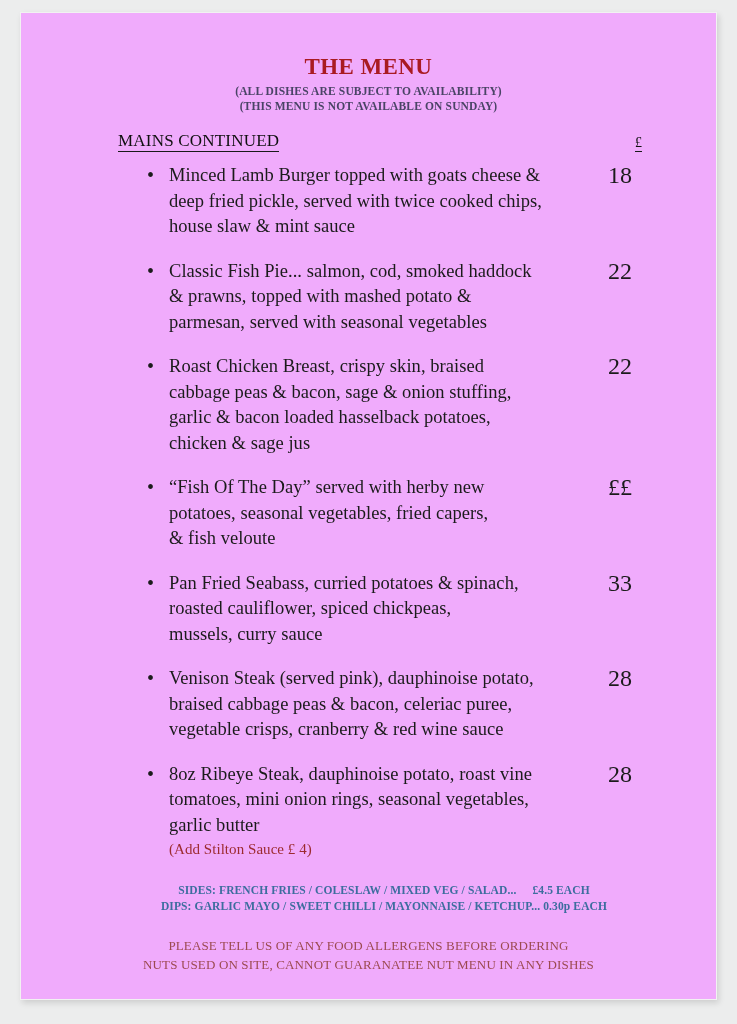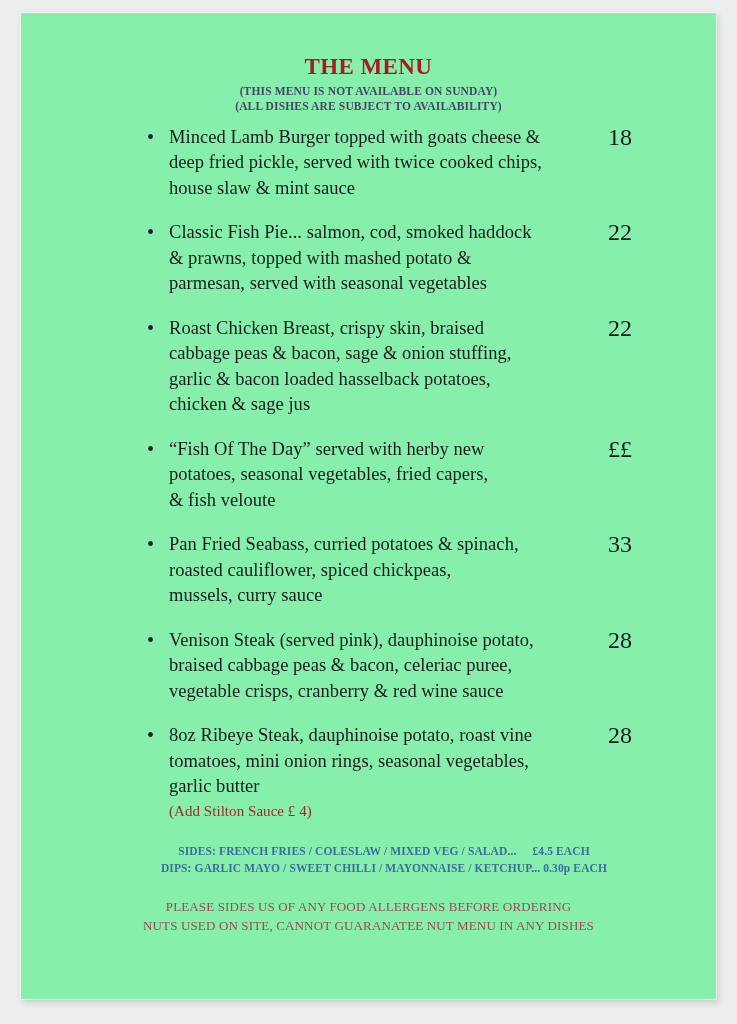--- a/index.html
+++ b/index.html
@@ -13,21 +13,21 @@
     font-family: "Liberation Serif", "DejaVu Serif", serif;
     overflow: hidden;
   }
 
   .page-sheet {
     position: absolute;
     left: 20px;
     top: 12px;
     width: 697px;
     height: 988px;
-    background: #86efac;
+    background: #f0abfc;
     box-shadow: 2px 3px 6px rgba(0,0,0,0.13);
     border: 1px solid #f2f2f2;
     box-sizing: border-box;
   }
 
   .menu-inner {
     position: relative;
     width: 100%;
     height: 100%;
   }
@@ -158,24 +158,28 @@
 </style>
 </head>
 <body>
 
 <div class="page-sheet">
   <div class="menu-inner">
 
     <h1 class="menu-title">THE MENU</h1>
 
     <div class="menu-subtitles">
+      <div class="menu-subtitle">(ALL DISHES ARE SUBJECT TO AVAILABILITY)</div>
       <div class="menu-subtitle">(THIS MENU IS NOT AVAILABLE ON SUNDAY)</div>
-      <div class="menu-subtitle">(ALL DISHES ARE SUBJECT TO AVAILABILITY)</div>
-    </div>
-
+    </div>
+
+    <div class="section-row">
+      <div class="section-title">MAINS CONTINUED</div>
+      <div class="section-currency">£</div>
+    </div>
 
     <ul class="items-list">
         <li class="menu-item">
           <span class="item-bullet">•</span>
           <div class="item-body">
             <div class="item-desc">Minced Lamb Burger topped with goats cheese &amp;
 deep fried pickle, served with twice cooked chips,
 house slaw &amp; mint sauce</div>
           </div>
           <div class="item-price">18</div>
@@ -239,18 +243,18 @@
       </ul>
 
     <div class="sides-block">
       <div class="sides-line">
         <span>SIDES: FRENCH FRIES / COLESLAW / MIXED VEG / SALAD...</span><span class="sides-price">£4.5 EACH</span>
       </div>
       <div class="sides-line">DIPS: GARLIC MAYO / SWEET CHILLI / MAYONNAISE / KETCHUP... 0.30p EACH</div>
     </div>
 
     <div class="allergen-block">
-      <div class="allergen-line">PLEASE SIDES US OF ANY FOOD ALLERGENS BEFORE ORDERING</div>
+      <div class="allergen-line">PLEASE TELL US OF ANY FOOD ALLERGENS BEFORE ORDERING</div>
       <div class="allergen-line">NUTS USED ON SITE, CANNOT GUARANATEE NUT MENU IN ANY DISHES</div>
     </div>
 
   </div>
 </div>
 
 </body></html>

